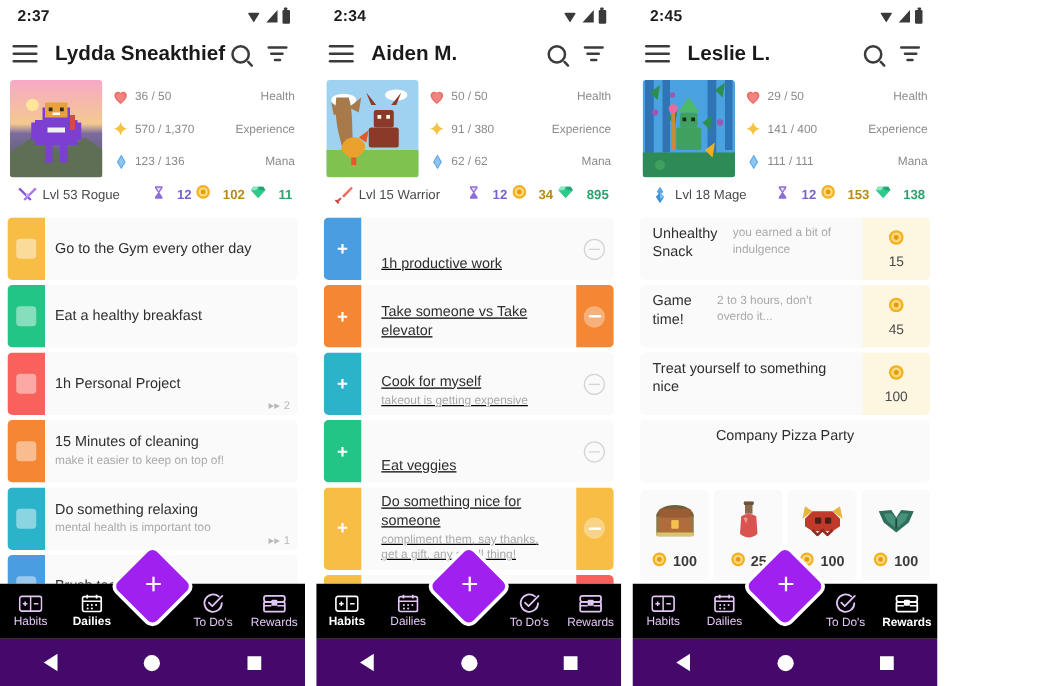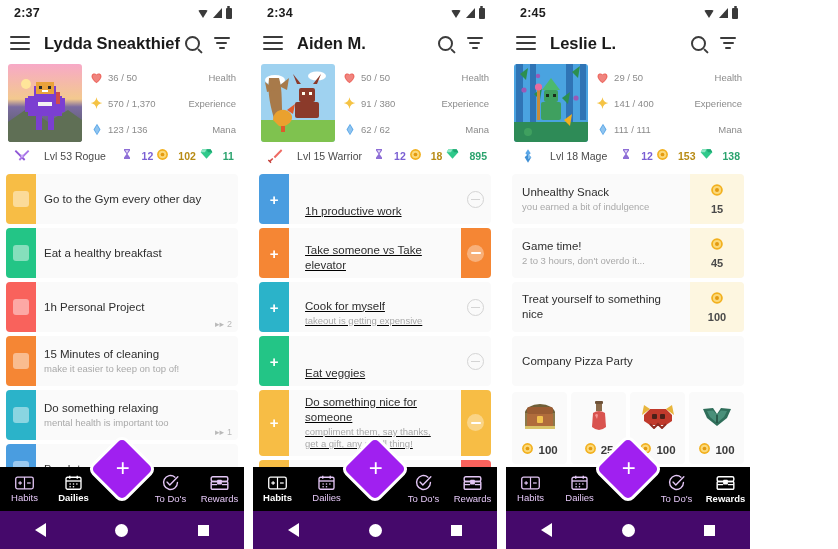--- a/index.html
+++ b/index.html
@@ -70,21 +70,21 @@
   .bar-ic { width:17px; flex:0 0 17px; display:flex; align-items:center; justify-content:center; }
   .bar-body { flex:1; padding-left:3px; }
   .track { height:6px; border-radius:4px; background:#f0f0f0; overflow:hidden; }
   .fill { height:100%; border-radius:4px; }
   .bar-labels { display:flex; justify-content:space-between; margin-top:1px; }
   .bar-val { font-size:9.5px; color:#8b8b8b; }
   .bar-name { font-size:9.5px; color:#8b8b8b; }
 
   .classrow { display:flex; align-items:center; padding: 4px 2px 2px 2px; }
   .classicon { width:24px; height:20px; display:flex; align-items:center; justify-content:center; flex:0 0 24px;}
-  .classtext { font-size:10.5px; color:#4a4a4a; margin-left:10px; flex:1; white-space:nowrap;}
+  .classtext { font-size:10.5px; color:#4a4a4a; margin-left:0; flex:1; white-space:nowrap;}
   .currencies { display:flex; align-items:center; gap:3px; }
   .cur { display:flex; align-items:center; gap:9px; }
   .cur-val { font-size:10.5px; font-weight:600; }
   .v-purple{color:#7a5fd3;} .v-gold{color:#b88b14;} .v-gem{color:#2ba36e;}
 
   
   .list { flex:1; overflow:hidden; background:#fff; padding: 4px 6px 0 6px; display:flex; flex-direction:column; gap:4px; }
 
   
   .d-row { display:flex; height:50px; border-radius:4px; overflow:hidden; background:#fafafa; position:relative; flex:0 0 auto;}
@@ -103,26 +103,26 @@
   .h-sub { font-size:9.5px; color:#a9a9a9; line-height:1.3; margin-top:1px;}
   .h-minus { width:30px; flex:0 0 30px; display:flex;align-items:center;justify-content:center;}
   .h-minus.off { background:transparent; }
   .h-minus.off .mcirc { width:17px;height:17px;border-radius:50%;border:1.4px solid #d4d4d4;position:relative;}
   .h-minus.off .mcirc::after{content:"";position:absolute;left:3px;top:7px;width:9px;height:1.4px;background:#d4d4d4;}
   .h-minus.on .mcirc { width:17px;height:17px;border-radius:50%;background:rgba(255,255,255,.35);position:relative;}
   .h-minus.on .mcirc::after{content:"";position:absolute;left:3.5px;top:7.5px;width:10px;height:2px;background:#fff;border-radius:1px;}
 
   
   .r-row { display:flex; min-height:50px; border-radius:4px; overflow:hidden; background:#fafafa; flex:0 0 auto;}
-  .r-body { flex:1; padding:6px 10px; display:flex; flex-direction:column; justify-content:center;}
+  .r-body { flex:1; padding:6px 10px; display:flex; flex-direction:row; justify-content:center;}
   .r-title { font-size:11.5px; color:#2e2e2e; line-height:1.3;}
   .r-sub { font-size:9.5px; color:#a9a9a9; line-height:1.35; margin-top:1px;}
   .r-cost { width:54px; flex:0 0 54px; background:#fdf6e0; display:flex;flex-direction:column;align-items:center;justify-content:center;gap:2px;}
   .r-cost.disabled { background:#ededed; }
-  .r-cost .amt { font-size:11px; font-weight:700; color:#4a4a4a;}
+  .r-cost .amt { font-size:11px; font-weight:400; color:#4a4a4a;}
   .r-cost.disabled .amt { color:#9a9a9a; }
 
   
   .grid { display:flex; gap:4px; margin-top:2px; }
   .g-cell { flex:1; background:#fafafa; border-radius:4px; padding:6px 0 5px 0; display:flex; flex-direction:column; align-items:center; gap:5px;}
   .g-art { height:38px; display:flex; align-items:center; justify-content:center;}
   .g-price { display:flex; align-items:center; gap:4px;}
   .g-price .amt { font-size:11.5px; font-weight:700; color:#3a3a3a;}
 
   
@@ -520,21 +520,21 @@
                   <path d="M8.5 4.5h7L12 10z" fill="#e7def8"></path>
                 </svg></span>
       <span class="cur-val v-purple">12</span>
             </span>
             <span class="cur">
       <span><svg width="13" height="13" viewBox="0 0 24 24" aria-hidden="true">
                   <circle cx="12" cy="12" r="10" fill="#f2b01e"></circle>
                   <circle cx="12" cy="12" r="7" fill="#fbd97a"></circle>
                   <circle cx="12" cy="12" r="3.4" fill="#e39a10"></circle>
                 </svg></span>
-      <span class="cur-val v-gold">18</span>
+      <span class="cur-val v-gold">34</span>
             </span>
             <span class="cur">
       <span><svg width="15" height="14" viewBox="0 0 24 24" aria-hidden="true">
                   <path d="M5 4h14l3 5-10 11L2 9z" fill="#2fc98b"></path>
                   <path d="M5 4h7l-2.5 5H2z" fill="#8fe8c5"></path>
                   <path d="M12 4h7l3 5h-7.5z" fill="#1fa772"></path>
                 </svg></span>
       <span class="cur-val v-gem">895</span>
             </span>
           </span>

